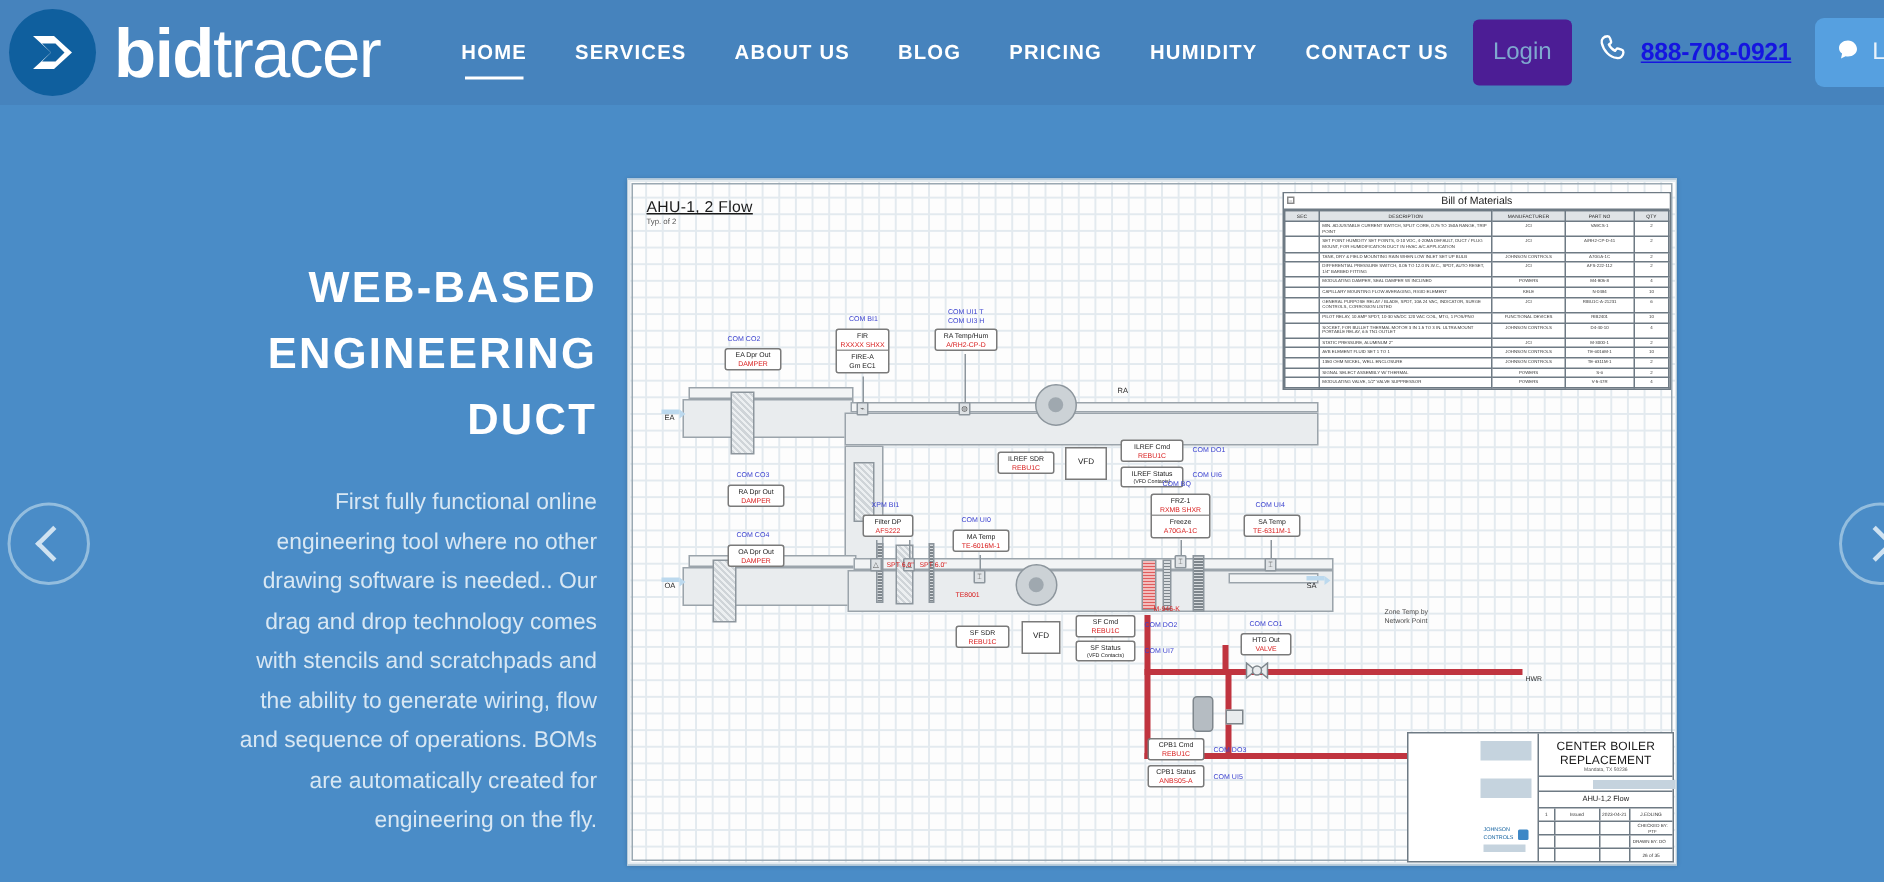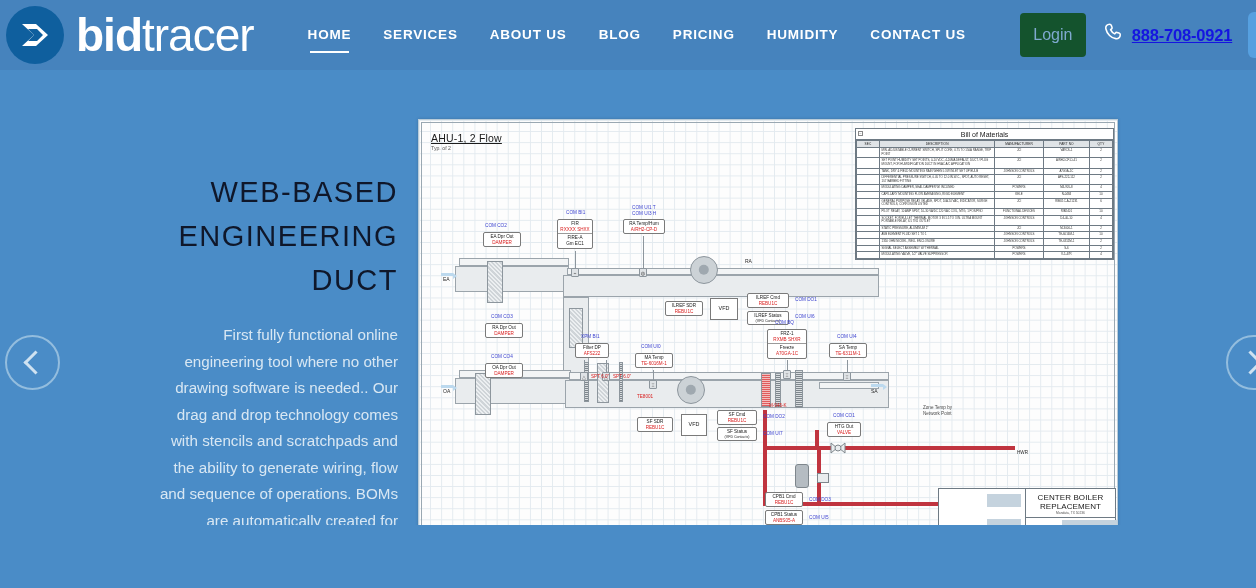--- a/index.html
+++ b/index.html
@@ -3,21 +3,21 @@
 <meta charset="utf-8">
 <title>Bid Tracer</title>
 <style>
   * { box-sizing: border-box; margin: 0; padding: 0; }
   html, body {
     width: 1256px; height: 588px;
     overflow: hidden;
     font-family: "Liberation Sans", sans-serif;
     background: #4a8cc7;
   }
-  #page { position: relative; width: 1256px; height: 525px; background: #4a8cc7; overflow: hidden; }
+  #page { position: relative; width: 1256px; height: 588px; background: #4a8cc7; overflow: hidden; }
 
   
   #header {
     position: absolute; top: 0; left: 0; width: 1256px; height: 70px;
     background: #4683bd;
     display: flex; align-items: center;
   }
   #logo-wrap { display: flex; align-items: center; margin-left: 6px; }
   #logo-mark {
     width: 58px; height: 58px; border-radius: 50%;
@@ -34,24 +34,24 @@
     margin: 0 16px; position: relative; cursor: pointer; padding-bottom: 2px;
     white-space: nowrap;
   }
   .nav-item.active::after {
     content: ""; position: absolute; left: 2px; right: 2px; bottom: -9px;
     height: 2px; background: #ffffff;
   }
 
   #header-right { margin-left: auto; display: flex; align-items: center; height: 100%; }
   #login-btn {
-    background: #14532d; color: #7fa9cf; font-size: 16px;
+    background: #4c1d95; color: #7fa9cf; font-size: 16px;
     width: 66px; height: 44px; border: none; border-radius: 4px;
     cursor: pointer; font-family: "Liberation Sans", sans-serif;
-    display: flex; align-items: center; justify-content: center; margin-left: 38px;
+    display: flex; align-items: center; justify-content: center;
   }
   #phone-block { display: flex; align-items: center; margin-left: 18px; }
   #phone-icon { color: #ffffff; font-size: 21px; margin-right: 7px; display: block; }
   #phone-link {
     color: #1515e0; font-size: 16.5px; font-weight: bold; text-decoration: underline;
     letter-spacing: -0.2px; white-space: nowrap; cursor: pointer;
   }
   #live-support {
     margin-left: 16px; background: #56a0e0; color: #eaf3fb;
     height: 46px; display: flex; align-items: center;
@@ -68,22 +68,22 @@
   }
   #arrow-prev { left: 5px; }
   #arrow-next { right: -25px; }
   .carousel-arrow .chev { width: 17px; height: 17px; border-left: 3px solid #cfe2f1; border-bottom: 3px solid #cfe2f1; }
   #arrow-prev .chev { transform: rotate(45deg); margin-left: 6px; }
   #arrow-next .chev { transform: rotate(-135deg); margin-right: 6px; }
 
   
   #hero-copy { position: absolute; left: 155px; top: 170px; width: 243px; text-align: right; }
   #hero-title {
-    color: #0f172a; font-size: 29px; line-height: 44px; letter-spacing: 1.5px;
-    font-weight: normal;
+    color: #ffffff; font-size: 29px; line-height: 44px; letter-spacing: 1.5px;
+    font-weight: bold;
   }
   #hero-body {
     margin-top: 20px; color: #d8e7f3; font-size: 15.2px; line-height: 26.5px;
   }
 
   
   #drawing-panel {
     position: absolute; left: 418px; top: 119px; width: 700px; height: 458px;
     background: #ffffff; border: 1px solid #b9ccd9;
     box-shadow: 0 0 3px rgba(0,0,0,0.18);

